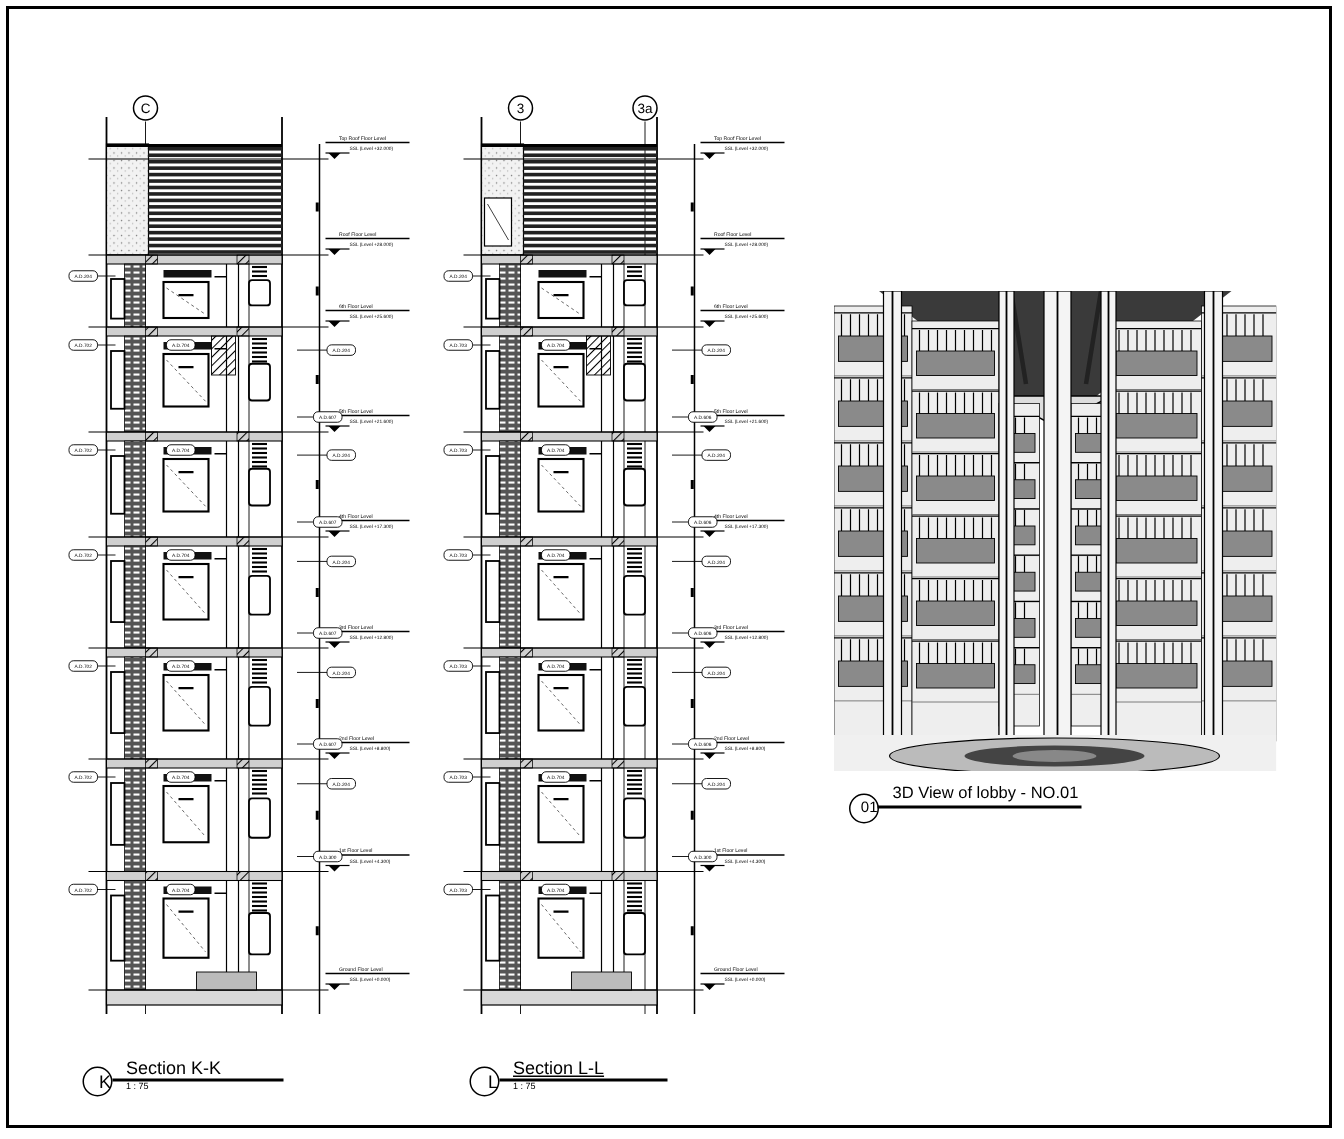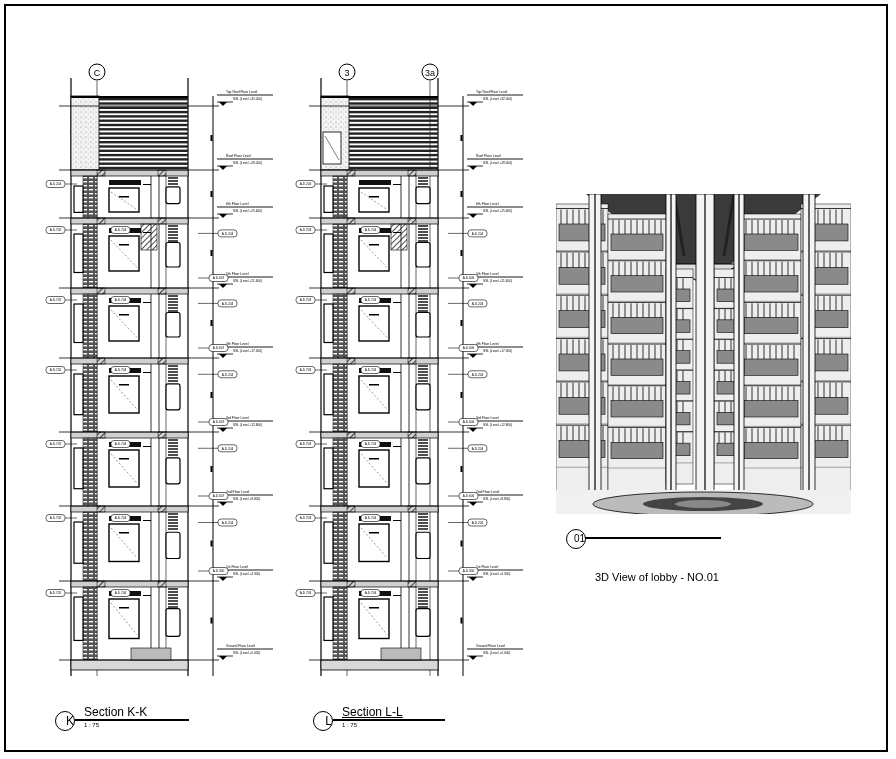--- a/index.html
+++ b/index.html
@@ -1026,14 +1026,14 @@
       <rect x="0" y="296" width="295" height="24" fill="#f0f0f0"></rect>
       <ellipse cx="147" cy="310" rx="110" ry="12" fill="#bbb" stroke="#000" stroke-width="0.8"></ellipse>
       <ellipse cx="147" cy="310" rx="60" ry="7" fill="#444"></ellipse>
       <ellipse cx="147" cy="310" rx="28" ry="4" fill="#888"></ellipse>
     </svg>
   </div>
 
 <div class="title-block" style="left:566px;top:524px;width:170px;height:30px;">
   <div class="title-circle lobby-caption-circle" style="left:0;top:5px;">01</div>
   <div class="title-line" style="left:19px;top:13px;width:136px;"></div>
-  <div class="title-text" style="left:29px;top:-1px;font-size:11px;margin-top:48px;">3D View of lobby - NO.01</div>
+  <div class="title-text" style="left:29px;top:-1px;font-size:11px;">3D View of lobby - NO.01</div>
 </div>
 
 </body></html>

